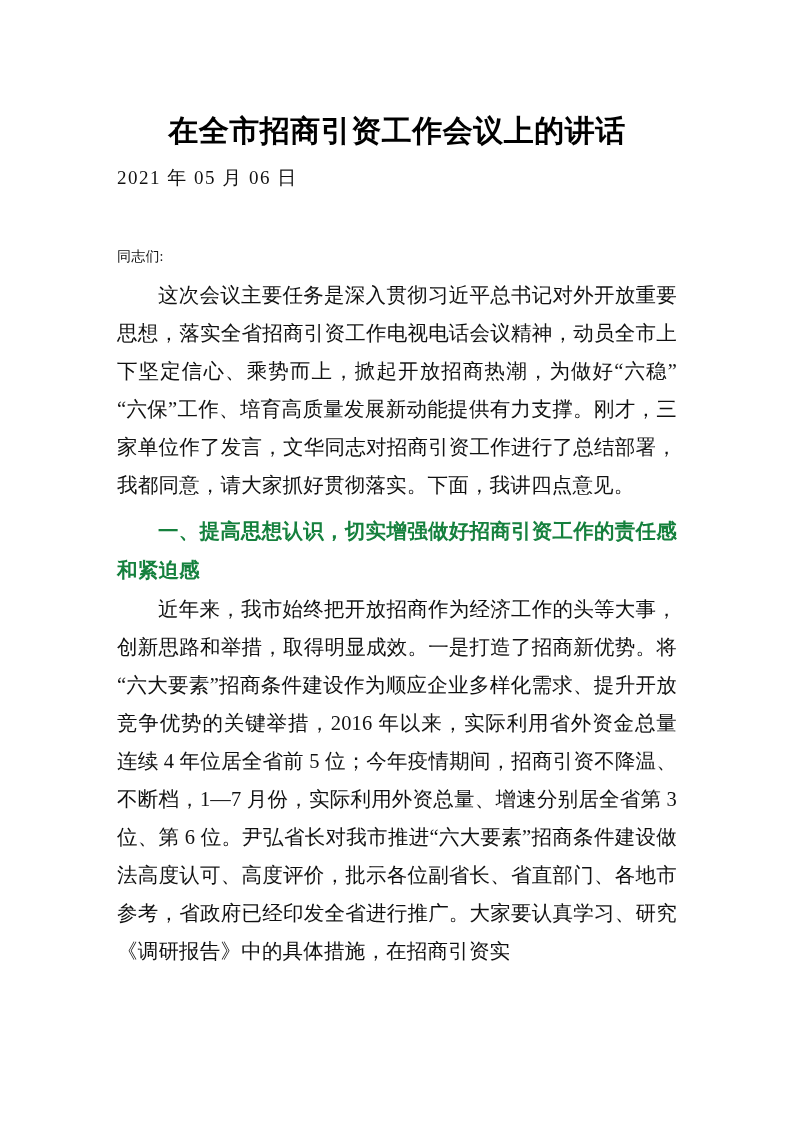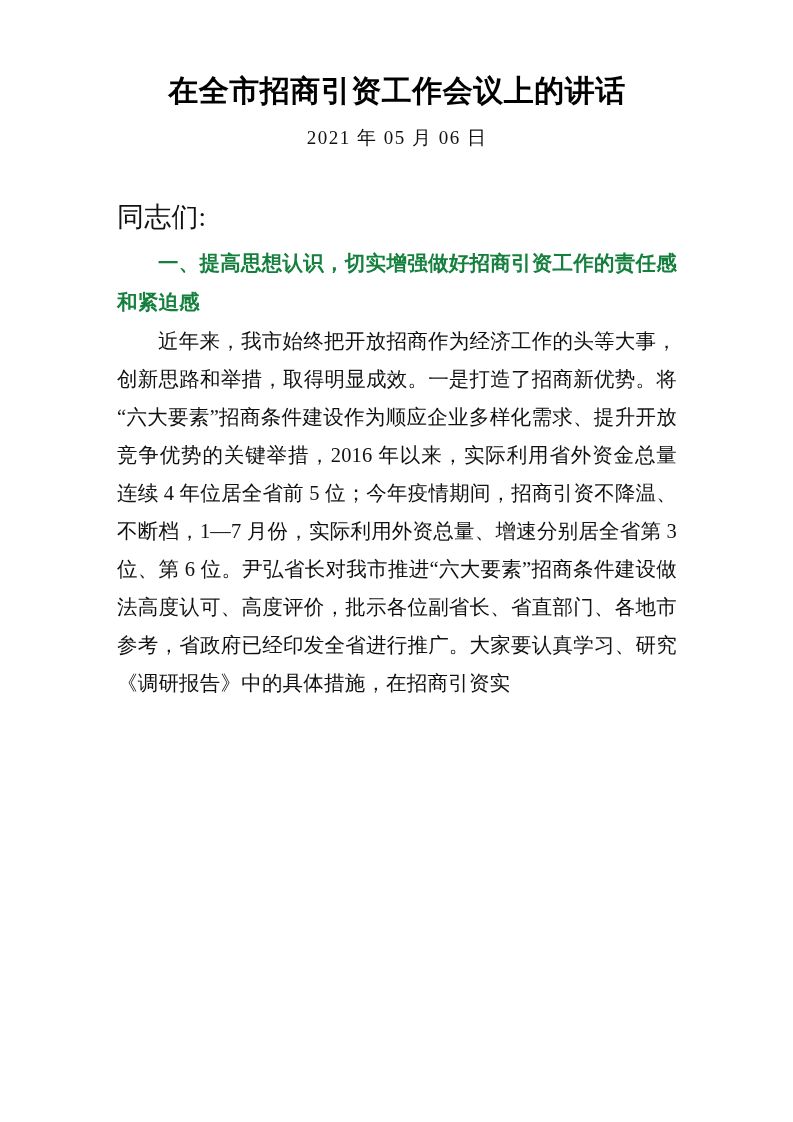--- a/index.html
+++ b/index.html
@@ -28,49 +28,49 @@
   .content {
     position: absolute;
     left: 117px;
     top: 0;
     width: 560px;
   }
 
   
   .doc-title {
     margin: 0;
-    padding-top: 71px;
+    padding-top: 111px;
     text-align: center;
     font-family: "Liberation Serif", "DejaVu Serif", serif;
     font-weight: 700;
     font-size: 30px;
     line-height: 40px;
     letter-spacing: 0.5px;
     color: #000000;
     white-space: nowrap;
   }
 
   .doc-date {
     margin: 0;
     padding-top: 14px;
-    text-align: center;
+    text-align: left;
     font-family: "Liberation Serif", "DejaVu Serif", serif;
     font-weight: 400;
     font-size: 19px;
     line-height: 26px;
     letter-spacing: 1.5px;
     color: #111111;
     white-space: nowrap;
   }
 
   
   .salutation {
     margin: 0;
     padding-top: 47px;
-    font-size: 27px;
+    font-size: 14px;
     line-height: 38px;
     text-align: justify;
     text-justify: inter-ideograph;
     letter-spacing: 0.2px;
     color: #111111;
   }
 
   .para {
     margin: 0;
     font-size: 20.5px;
@@ -102,19 +102,20 @@
 
 <div class="page">
   <div class="content">
 
     <h1 class="doc-title">在全市招商引资工作会议上的讲话</h1>
 
     <p class="doc-date">2021 年 05 月 06 日</p>
 
     <p class="salutation">同志们:</p>
 
+    <p class="para">这次会议主要任务是深入贯彻习近平总书记对外开放重要思想，落实全省招商引资工作电视电话会议精神，动员全市上下坚定信心、乘势而上，掀起开放招商热潮，为做好“六稳”“六保”工作、培育高质量发展新动能提供有力支撑。刚才，三家单位作了发言，文华同志对招商引资工作进行了总结部署，我都同意，请大家抓好贯彻落实。下面，我讲四点意见。</p>
 
     <h2 class="section-heading">一、提高思想认识，切实增强做好招商引资工作的责任感和紧迫感</h2>
 
     <p class="para">近年来，我市始终把开放招商作为经济工作的头等大事，创新思路和举措，取得明显成效。一是打造了招商新优势。将“六大要素”招商条件建设作为顺应企业多样化需求、提升开放竞争优势的关键举措，2016 年以来，实际利用省外资金总量连续 4 年位居全省前 5 位；今年疫情期间，招商引资不降温、不断档，1—7 月份，实际利用外资总量、增速分别居全省第 3 位、第 6 位。尹弘省长对我市推进“六大要素”招商条件建设做法高度认可、高度评价，批示各位副省长、省直部门、各地市参考，省政府已经印发全省进行推广。大家要认真学习、研究《调研报告》中的具体措施，在招商引资实</p>
 
   </div>
 </div>
 
 </body></html>

